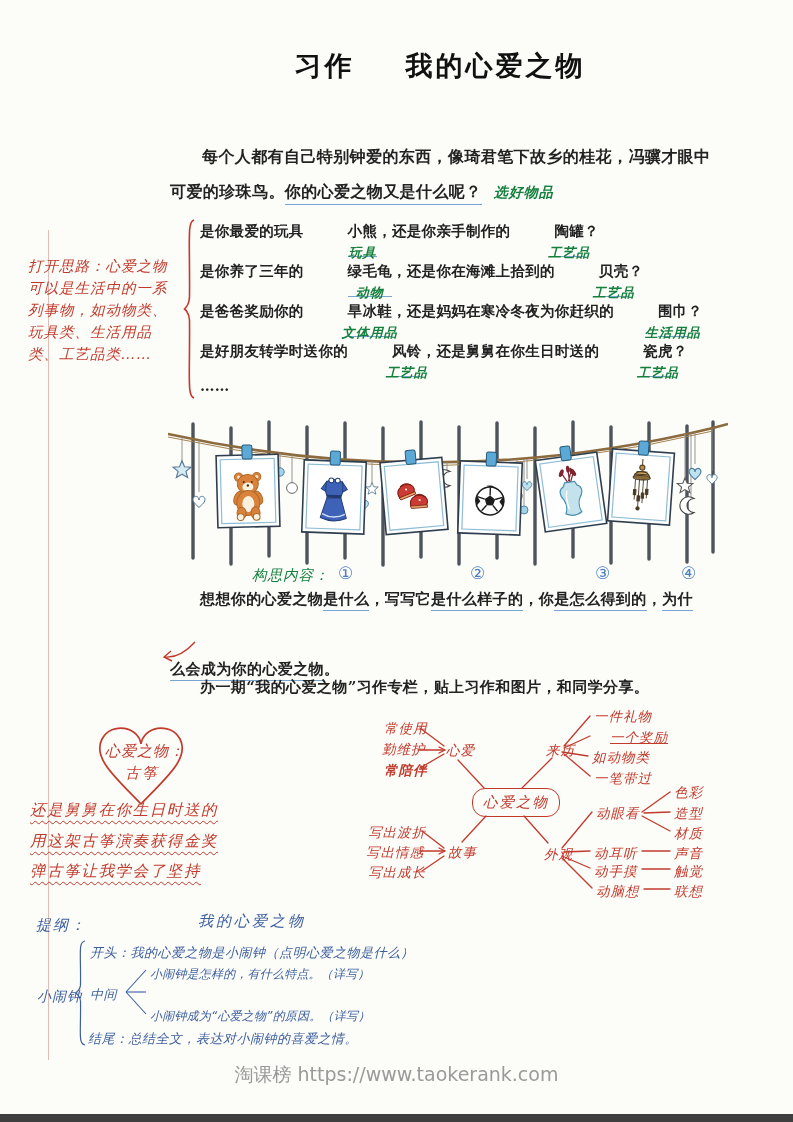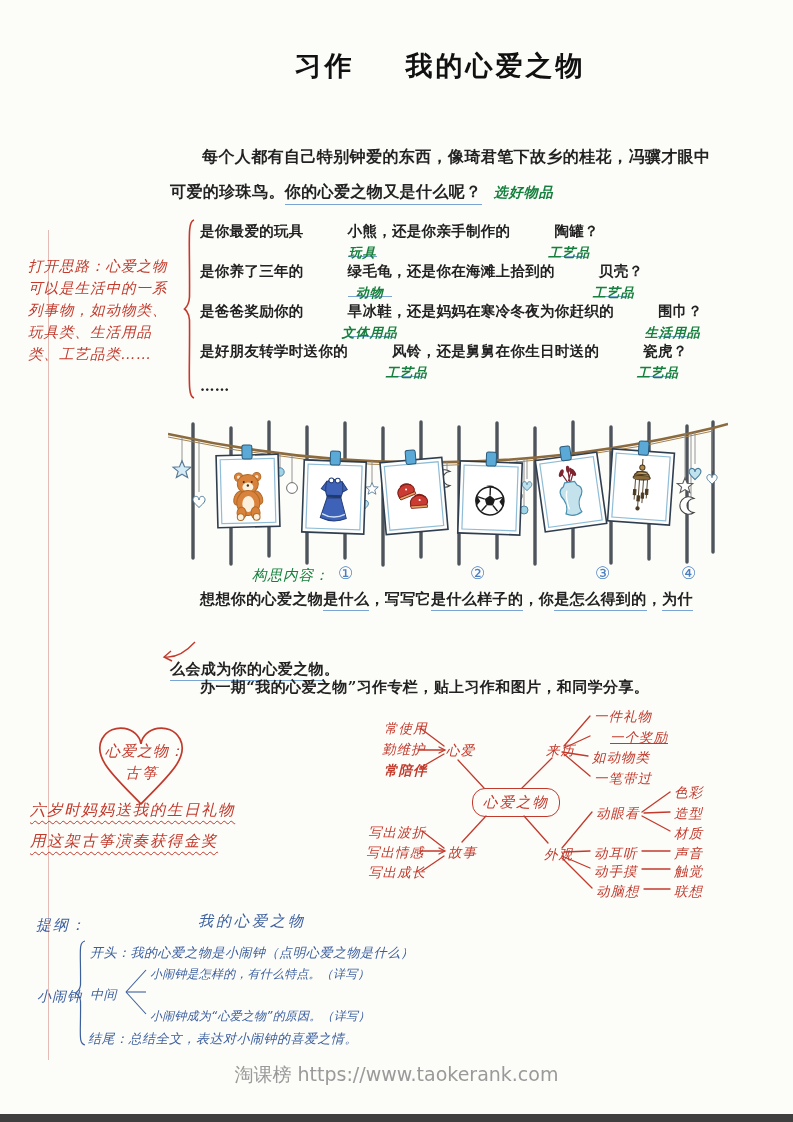--- a/index.html
+++ b/index.html
@@ -272,22 +272,23 @@
   <div class="abs print think" style="left:200px;top:678px;">办一期“我的心爱之物”习作专栏，贴上习作和图片，和同学分享。</div>
 
 
   <div class="abs" style="left:88px;top:718px;width:106px;height:94px;">
     <svg width="106" height="94" viewBox="0 0 106 94">
       <path d="M53,26 C51,9 24,3 14,21 C4,40 28,60 53,86 C78,60 102,40 92,21 C82,3 55,9 53,26 Z" fill="none" stroke="#c23a2c" stroke-width="1.7"></path>
     </svg>
     <span class="abs hand-r" style="left:17px;top:24px;font-size:15px;letter-spacing:1px;">心爱之物：</span>
     <span class="abs hand-r" style="left:37px;top:46px;font-size:15px;letter-spacing:2px;">古筝</span>
   </div>
-  <div class="abs hand-r heart-line wavy-red" style="left:30px;top:800px;">六岁时妈妈送我的生日礼物</div>
+  <div class="abs hand-r heart-line wavy-red" style="left:30px;top:800px;">还是舅舅在你生日时送的</div>
   <div class="abs hand-r heart-line wavy-red" style="left:30px;top:831px;">用这架古筝演奏获得金奖</div>
+  <div class="abs hand-r heart-line wavy-red" style="left:30px;top:861px;">弹古筝让我学会了坚持</div>
 
   <div class="abs" style="left:360px;top:700px;width:372px;height:215px;">
     <svg style="position:absolute;left:0;top:0;" width="372" height="215" viewBox="0 0 372 215">
       <g stroke="#c23a2c" stroke-width="1.3" fill="none" stroke-linecap="round">
         <path d="M60,28 L84,46"></path>
           <path d="M58,50 L84,50"></path>
           <path d="M79,47 L85,50 L79,53"></path>
           <path d="M60,68 L84,54"></path>
         <path d="M98,60 L124,88"></path>
         <path d="M192,58 L162,88"></path>

